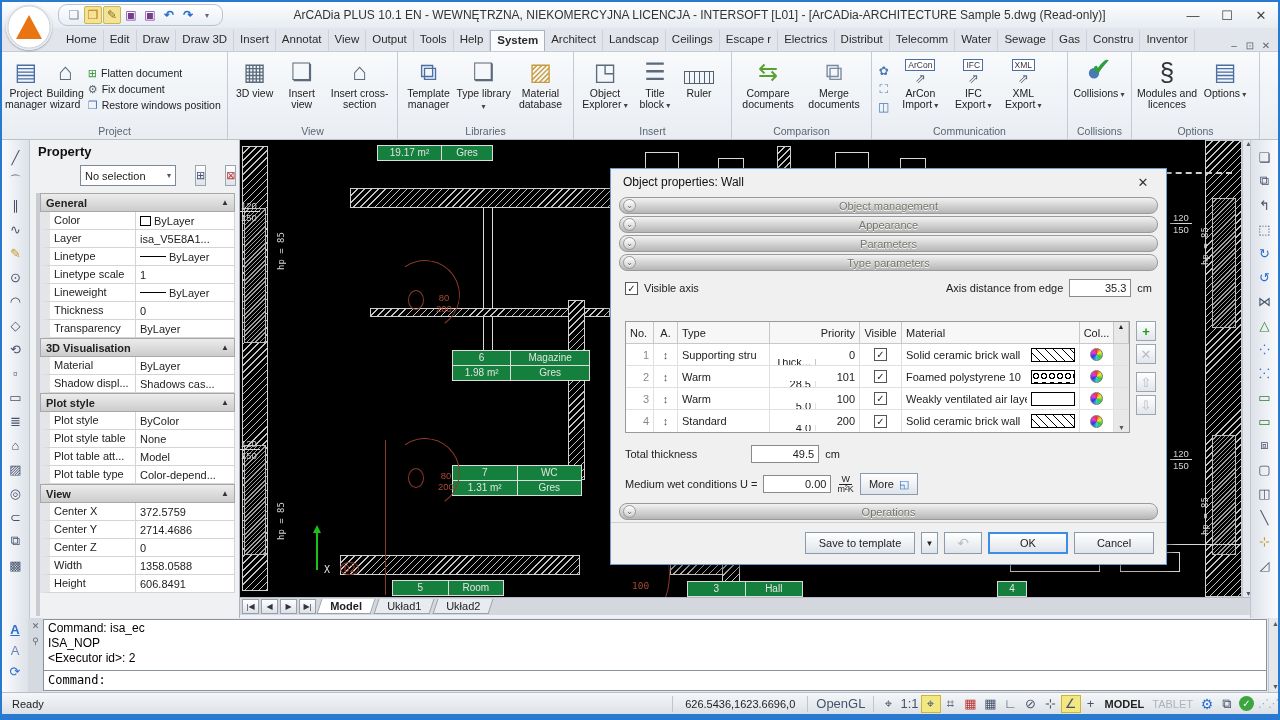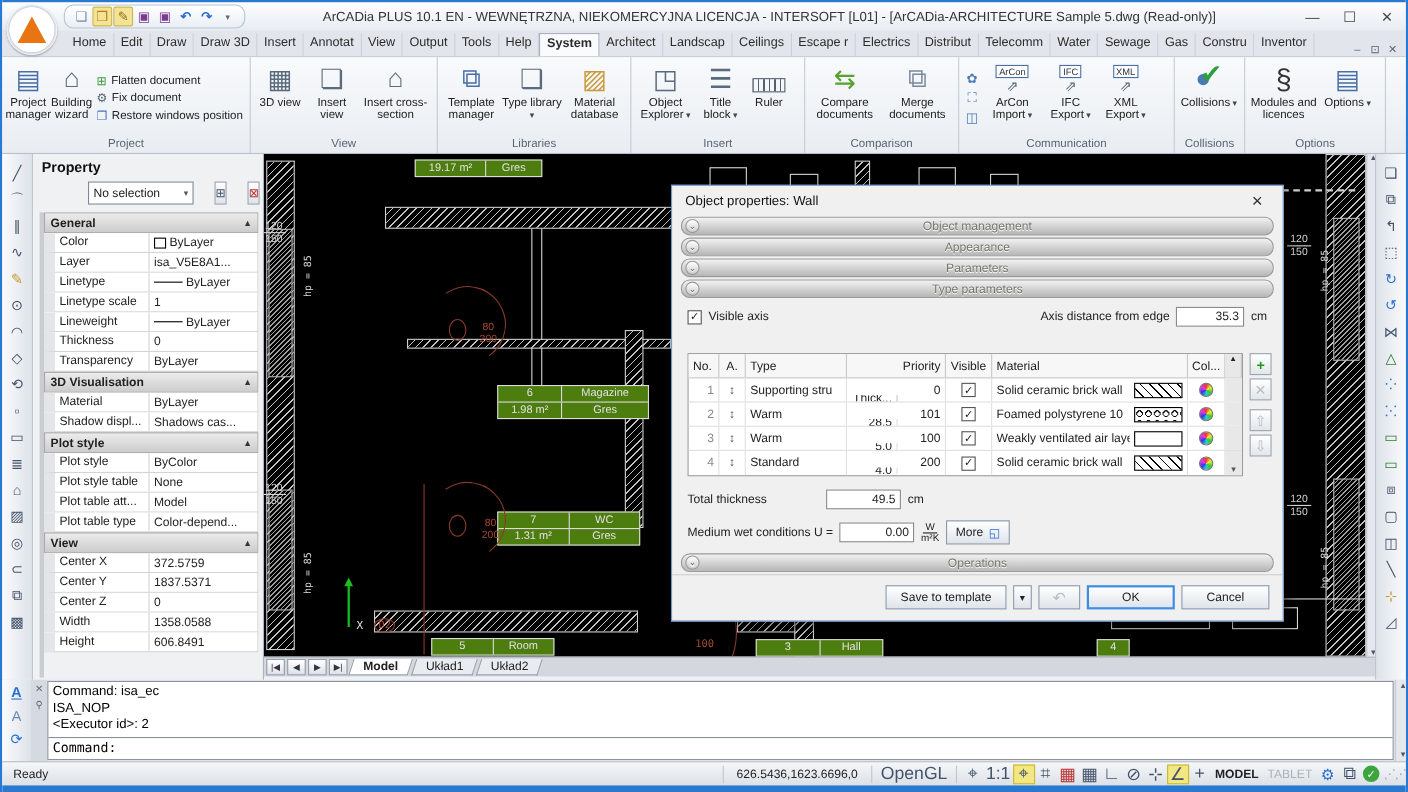--- a/index.html
+++ b/index.html
@@ -57,21 +57,21 @@
 .swatch{width:11px;height:10px;border:1px solid #000;background:#fff;flex:0 0 auto;}
 .lsample{width:26px;border-top:1px solid #000;flex:0 0 auto;}
 
 .canvas{position:absolute;left:238px;top:140px;width:1002px;height:457px;background:#000;overflow:hidden;}
 .cscroll{position:absolute;left:1240px;top:140px;width:12px;height:457px;background:#e4e7eb;border-left:1px solid #c0c6cf;display:flex;flex-direction:column;justify-content:space-between;align-items:center;font-size:7px;color:#556;}
 .hwall{position:absolute;background:repeating-linear-gradient(135deg,#000 0 4px,#c4c4c4 4px 5px);border:1px solid #cfcfcf;}
 .hwall2{position:absolute;background:repeating-linear-gradient(135deg,#000 0 2px,#9f9f9f 2px 3px);border:1px solid #bbb;}
 .wline{position:absolute;background:#d8d8d8;}
 .dashline{position:absolute;border-top:2px dashed #cfcfcf;}
 .fixt{position:absolute;border:1px solid #d8d8d8;background:#000;}
-.cbox{position:absolute;display:flex;border:1px solid #dcdcdc;background:#4d7c0f;color:#e2e2e2;font-family:"DejaVu Sans Mono",monospace;font-size:10px;line-height:14px;text-align:center;}
+.cbox{position:absolute;display:flex;border:1px solid #dcdcdc;background:#15803d;color:#e2e2e2;font-family:"DejaVu Sans Mono",monospace;font-size:10px;line-height:14px;text-align:center;}
 .cc{padding:0 3px;white-space:nowrap;overflow:hidden;flex:1;}
 .cc+.cc{border-left:1px solid #dcdcdc;}
 .crow{display:flex;}
 .crow+.crow{border-top:1px solid #dcdcdc;}
 .dim{position:absolute;color:#d8d8d8;font-family:"DejaVu Sans Mono",monospace;font-size:9.5px;text-align:center;line-height:11px;}
 .dim .dn{display:block;border-bottom:1px solid #d8d8d8;padding:0 3px;}
 .hp{position:absolute;color:#d8d8d8;font-family:"DejaVu Sans Mono",monospace;font-size:9px;transform:rotate(-90deg);transform-origin:left top;white-space:nowrap;}
 .reddim{position:absolute;color:#a84a32;font-family:"DejaVu Sans Mono",monospace;font-size:9.5px;line-height:11px;text-align:center;}
 .arc{position:absolute;border:1px solid #8a3a28;border-radius:50%;}
 .arc.q{border-bottom-color:transparent;border-left-color:transparent;}
@@ -135,21 +135,21 @@
 .cmdstrip{flex:0 0 15px;background:#d5dae1;display:flex;flex-direction:column;align-items:center;gap:5px;padding-top:3px;font-size:9px;color:#667;}
 .cmdmain{flex:1;display:flex;flex-direction:column;border:1px solid #8a929e;background:#fff;margin:1px 1px 1px 0;}
 .cmdhist{flex:1;font-family:"DejaVu Sans Mono",monospace;font-size:12px;line-height:15px;padding:1px 4px;color:#000;}
 .cmdin{height:20px;border-top:1px solid #8a929e;font-family:"DejaVu Sans Mono",monospace;font-size:12px;padding:2px 4px;color:#000;}
 .cmdscroll{flex:0 0 14px;background:#e4e7eb;border-left:1px solid #c0c6cf;display:flex;flex-direction:column;justify-content:space-between;align-items:center;font-size:7px;color:#556;padding:2px 0;}
 
 .status{position:absolute;left:0;top:692px;width:1280px;height:22px;background:linear-gradient(#f5f7f9,#dce1e7);border-top:1px solid #b8bfc8;display:flex;align-items:center;font-size:11px;color:#222;}
 .stready{padding:0 10px;}
 .stsep{width:1px;height:16px;background:#c0c6cd;margin:0 4px;}
 .stcoord{padding:0 8px;font-size:11px;}
-.sticon{width:20px;height:18px;display:flex;align-items:center;justify-content:center;font-size:16px;color:#44536b;}
+.sticon{width:20px;height:18px;display:flex;align-items:center;justify-content:center;font-size:13px;color:#44536b;}
 .sticon.yl{background:#f3e783;border:1px solid #c9b830;}
 .sticon.red{color:#b33;}
 .sticon.blue{color:#2a6fd0;font-size:14px;}
 .sticon.grncheck{color:#fff;background:#3da53d;border-radius:50%;width:15px;height:15px;font-size:10px;margin:0 2px;}
 .stmodel{font-weight:bold;padding:0 4px;}
 .sttablet{color:#aab2bc;padding:0 4px;}
 .stgrip{margin-left:2px;margin-right:4px;color:#99a2ad;letter-spacing:-1px;}
 .bluebottom{position:absolute;left:0;bottom:0;width:100%;height:6px;background:#2a79d0;}
 </style>
 </head>
@@ -469,21 +469,21 @@
     <div class="pgs">
         <span>View</span>
         <span class="pgsa">▲</span>
       </div>
     <div class="pgr">
         <span class="pgl">Center X</span>
         <span class="pgv">372.5759</span>
       </div>
     <div class="pgr">
         <span class="pgl">Center Y</span>
-        <span class="pgv">1837.5371</span>
+        <span class="pgv">2714.4686</span>
       </div>
     <div class="pgr">
         <span class="pgl">Center Z</span>
         <span class="pgv">0</span>
       </div>
     <div class="pgr">
         <span class="pgl">Width</span>
         <span class="pgv">1358.0588</span>
       </div>
     <div class="pgr">

